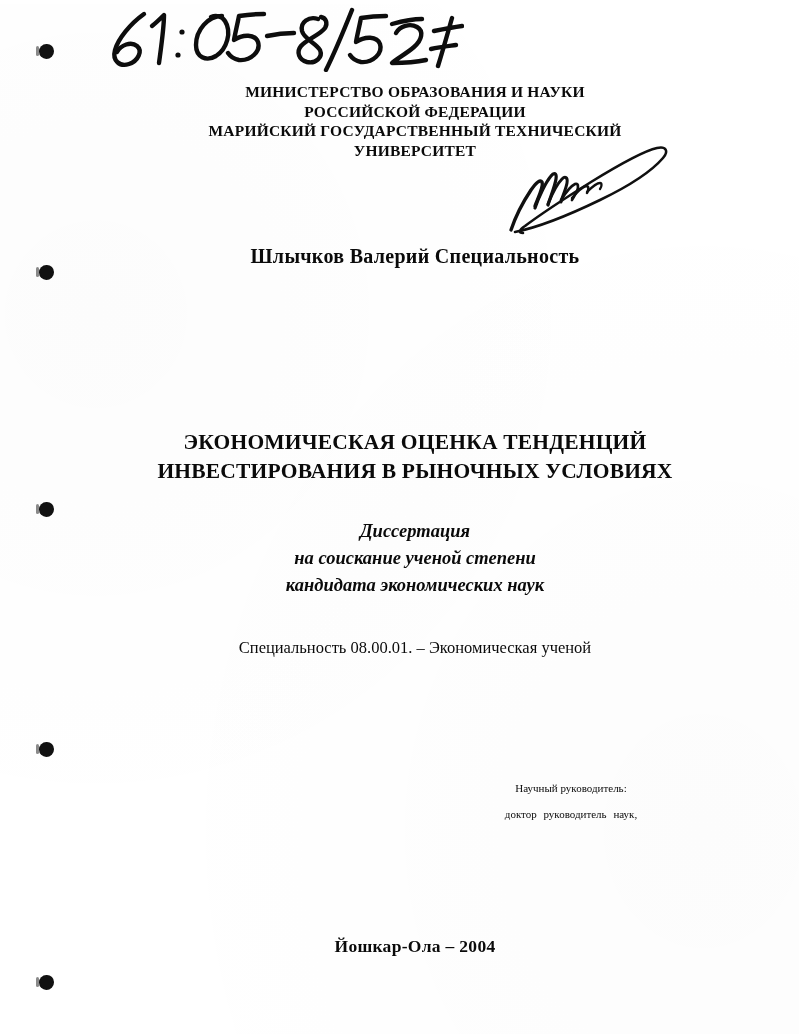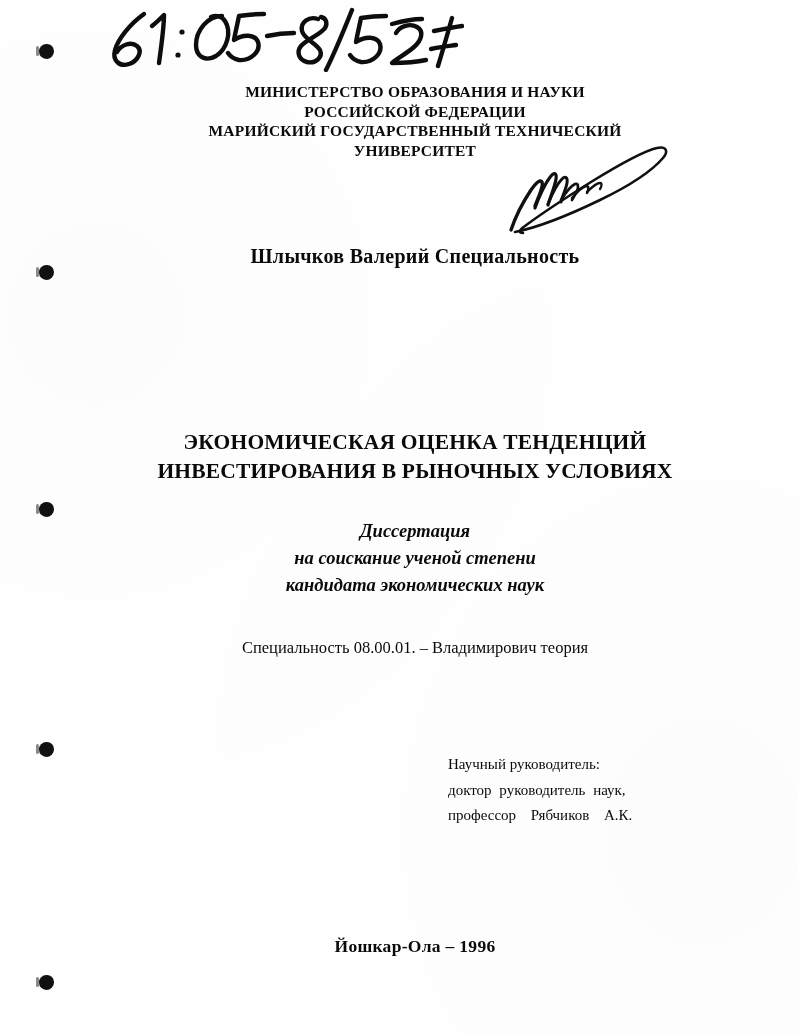--- a/index.html
+++ b/index.html
@@ -122,25 +122,25 @@
     top: 932px;
     font-weight: bold;
     font-size: 17.5px;
     letter-spacing: 0.3px;
   }
 
   
   #supervisor-block {
     position: absolute;
     left: 448px;
-    top: 748px;
+    top: 772px;
     width: 246px;
-    font-size: 15px;
+    font-size: 11px;
     line-height: 25.5px;
-    text-align: left;
+    text-align: center;
   }
   #supervisor-block .supervisor-line-spaced {
     word-spacing: 4px;
   }
   #supervisor-block .supervisor-line-wide {
     word-spacing: 11px;
   }
 </style>
 </head>
 <body>
@@ -215,26 +215,25 @@
     <div>ИНВЕСТИРОВАНИЯ В РЫНОЧНЫХ УСЛОВИЯХ</div>
   </div>
 
   <div id="degree-statement" class="centered-block">
     <div>Диссертация</div>
     <div>на соискание ученой степени</div>
     <div>кандидата экономических наук</div>
   </div>
 
   <div id="specialty-line" class="centered-block">
-    <span>Специальность 08.00.01. – Владимирович теория</span>
+    <span>Специальность 08.00.01. – Экономическая ученой</span>
   </div>
 
   <div id="supervisor-block">
     <div>Научный руководитель:</div>
     <div class="supervisor-line-spaced">доктор  руководитель  наук,</div>
-    <div class="supervisor-line-wide">профессор   Рябчиков   А.К.</div>
   </div>
 
   <div id="city-year" class="centered-block">
-    <span>Йошкар-Ола – 1996</span>
+    <span>Йошкар-Ола – 2004</span>
   </div>
 
 </div>
 
 </body></html>

